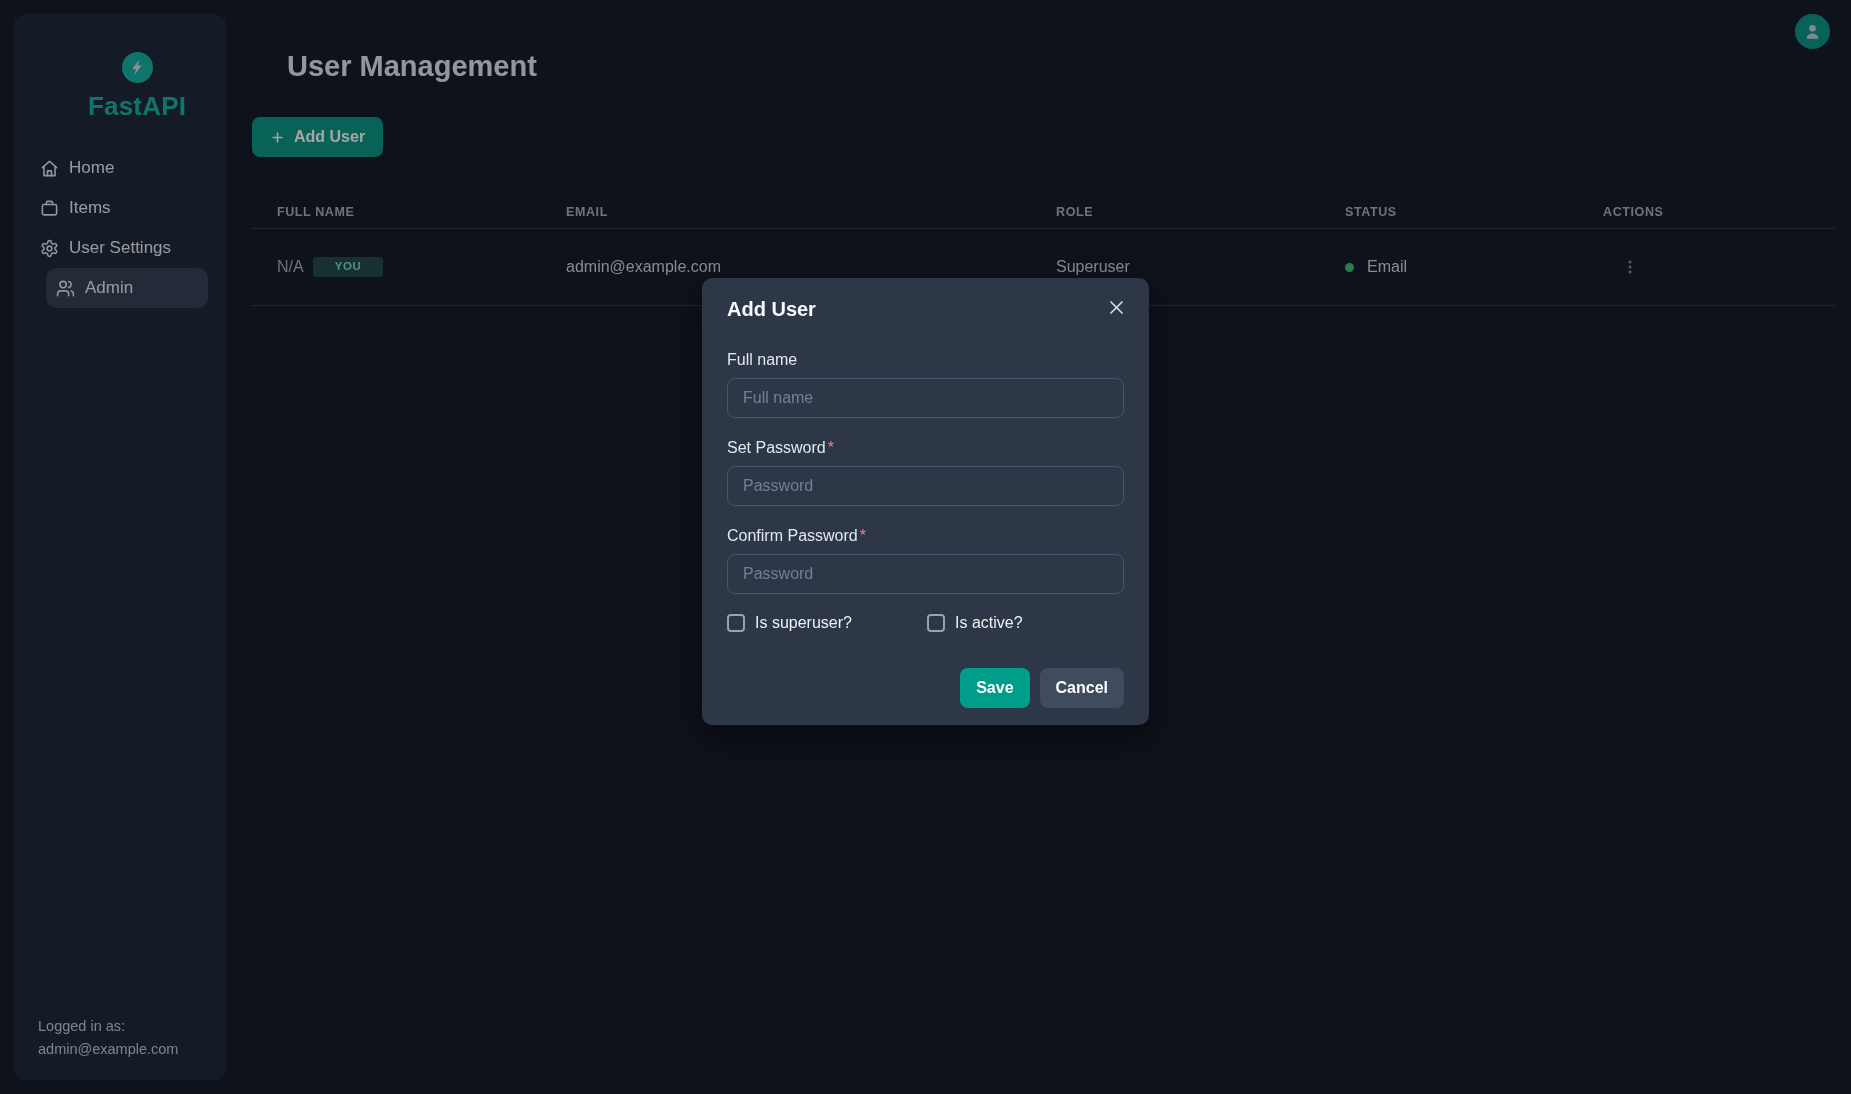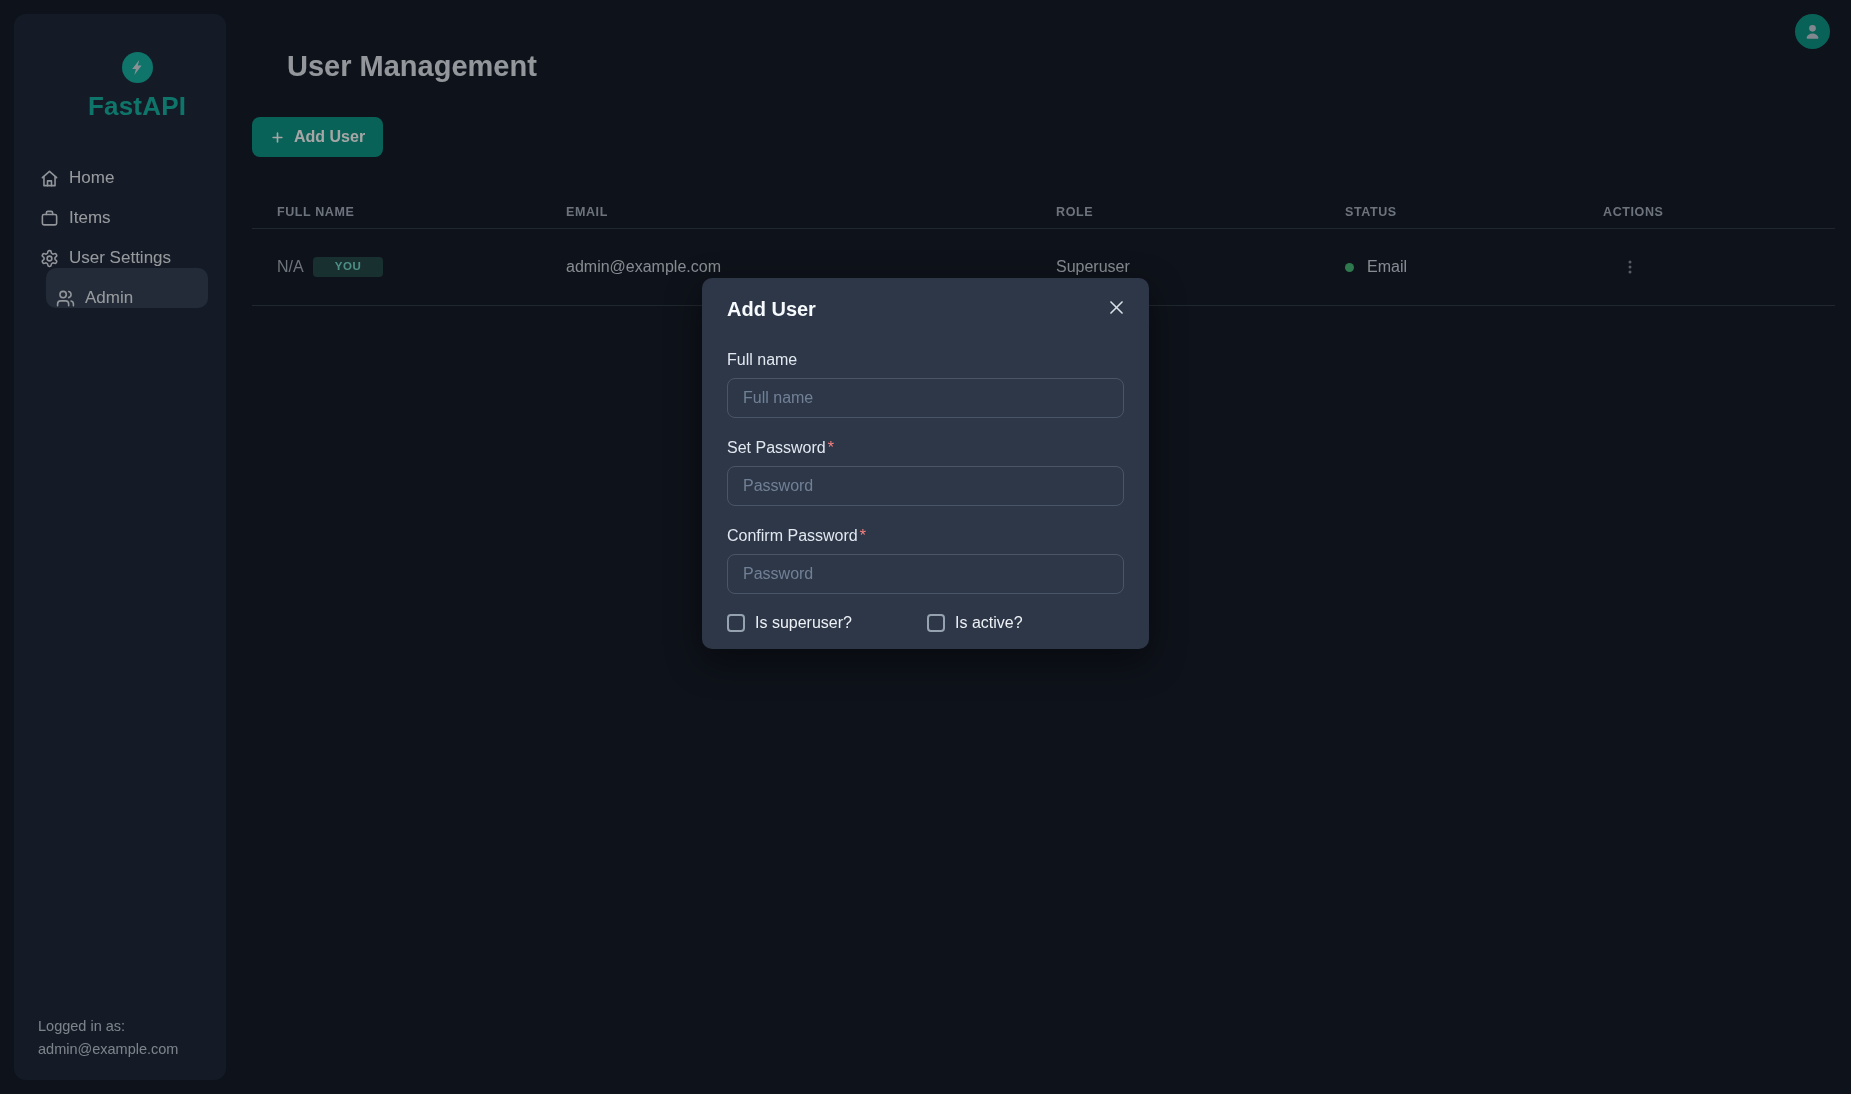--- a/index.html
+++ b/index.html
@@ -28,21 +28,21 @@
   }
   .logo-row{display:flex;align-items:center;gap:8px;margin-left:34px;flex-direction:column;}
   .logo-circle{
     width:31px;height:31px;border-radius:50%;background:var(--brand-teal,#17b3a2);
     display:flex;align-items:center;justify-content:center;flex:0 0 auto;
   }
   .logo-circle svg{width:17px;height:17px;fill:#d6dde4;}
   .brand-name{font-size:26px;font-weight:600;color:var(--brand-teal,#17b3a2);letter-spacing:.2px;}
   .nav{margin-top:26px;list-style:none;}
   .nav-item{
-    display:flex;align-items:flex-end;gap:10px;height:40px;
+    display:flex;align-items:center;gap:10px;height:40px;
     margin:0 18px 0 16px;padding-left:10px;border-radius:10px;
     font-size:17px;color:#e9edf2;cursor:pointer;
   }
   .nav-item.active{background:#364357;margin-left:32px;}
   .nav-item svg{width:19px;height:19px;stroke:#dfe5ec;stroke-width:2;fill:none;
     stroke-linecap:round;stroke-linejoin:round;flex:0 0 auto;}
   .sidebar-footer{
     position:absolute;left:24px;bottom:20px;font-size:14.5px;line-height:1.55;color:#c2cad5;
   }
   
@@ -258,13 +258,17 @@
     <label class="checkbox-item first">
       <span class="checkbox-box"></span>
       <span class="checkbox-label">Is superuser?</span>
     </label>
     <label class="checkbox-item">
       <span class="checkbox-box"></span>
       <span class="checkbox-label">Is active?</span>
     </label>
   </div>
 
+  <div class="modal-footer">
+    <button class="btn btn-save">Save</button>
+    <button class="btn btn-cancel">Cancel</button>
+  </div>
 </div>
 
 </body></html>

